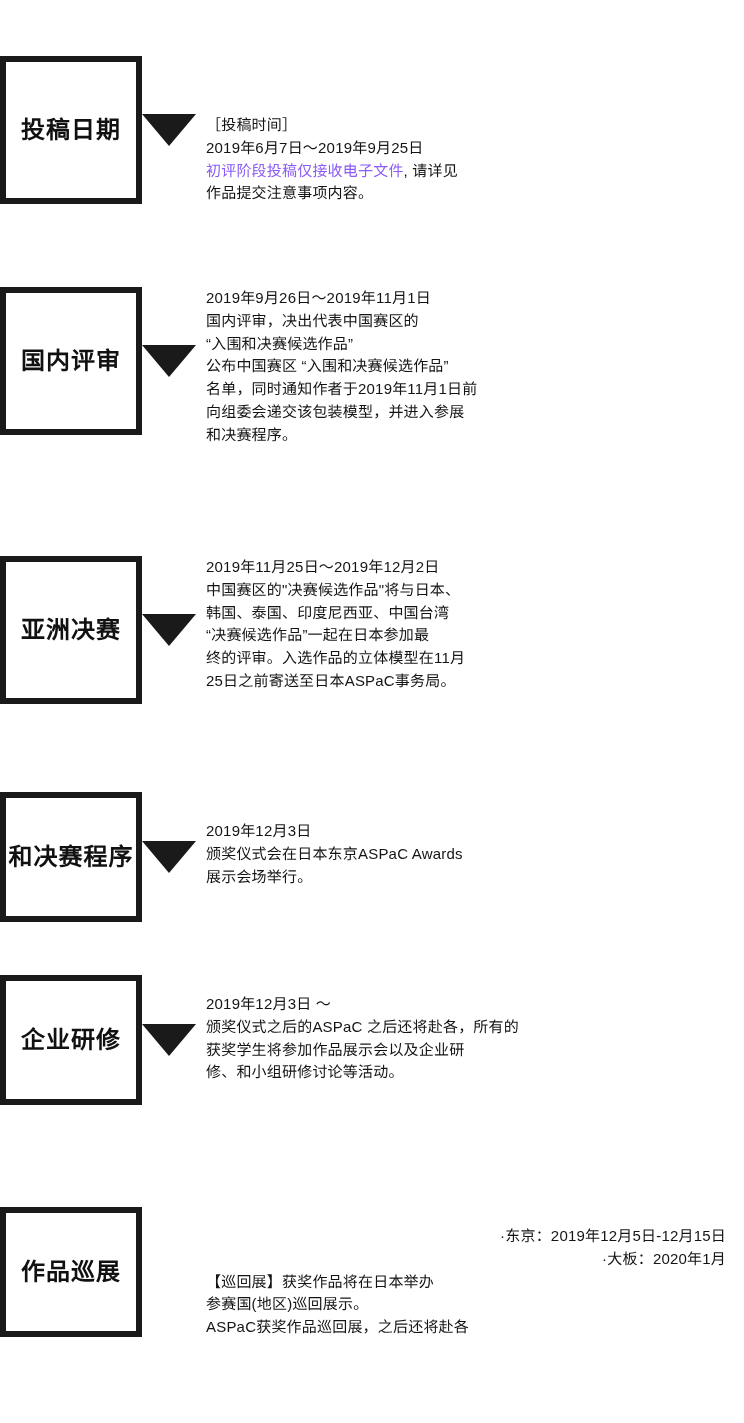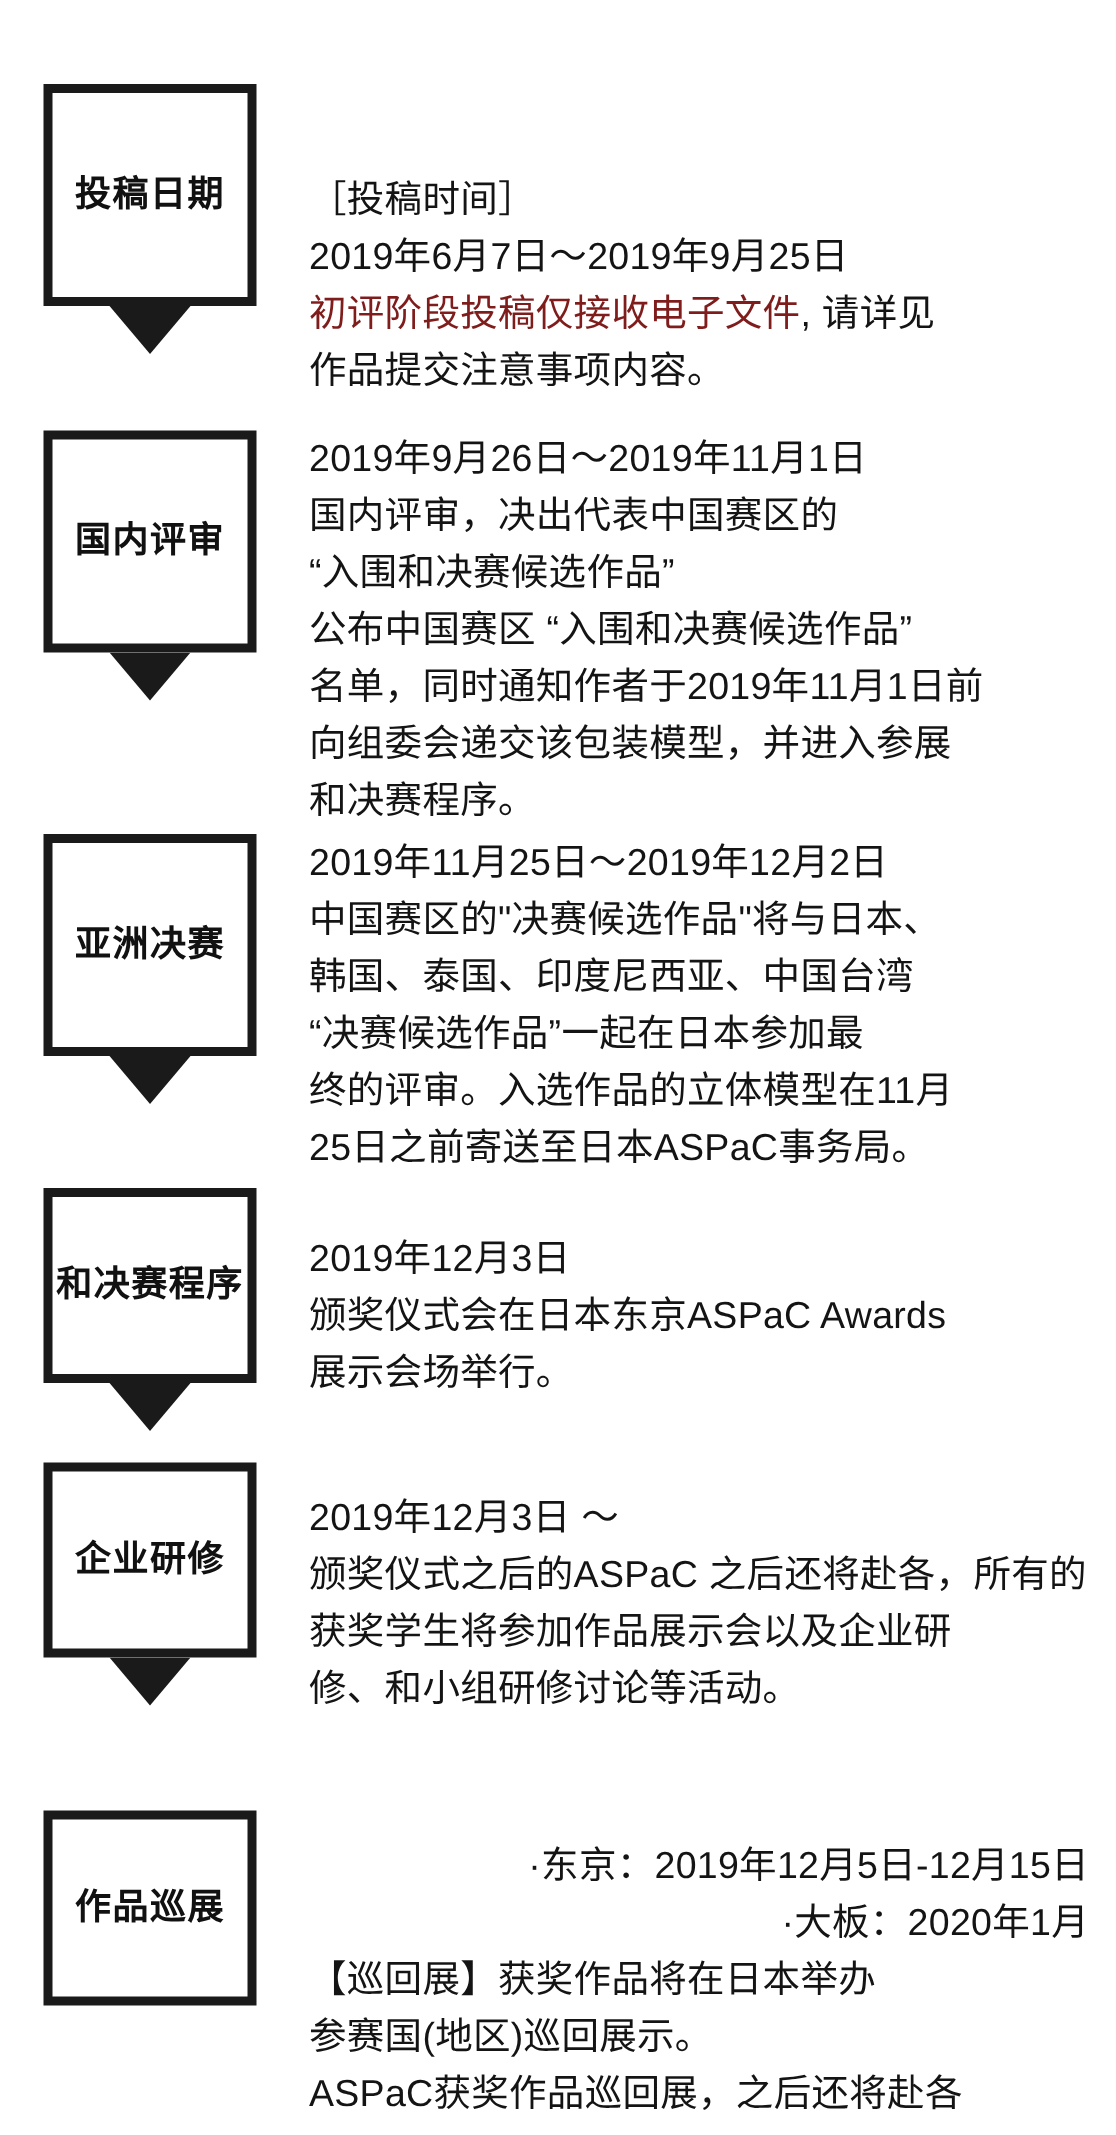--- a/index.html
+++ b/index.html
@@ -29,21 +29,21 @@
     display: flex;
     align-items: flex-start;
   }
 
   
   .stage-left {
     position: relative;
     width: 200px;
     flex: 0 0 200px;
     display: flex;
-    flex-direction: column;
+    flex-direction: row;
     align-items: center;
   }
 
   .label-box {
     position: relative;
     width: 142px;
     border: 6px solid #1a1a1a;
     background: #ffffff;
     display: flex;
     align-items: center;
@@ -71,27 +71,27 @@
   .arrow-down.hidden { visibility: hidden; height: 0; border-top-width: 0; }
 
   
   .stage-right {
     flex: 1 1 auto;
     padding-left: 6px;
     padding-right: 18px;
   }
 
   .desc {
-    font-size: 25px;
+    font-size: 15px;
     line-height: 1.52;
     color: #141414;
     letter-spacing: 0.2px;
   }
   .desc .line { display: block; white-space: nowrap; }
-  .desc .red { color: #7f1d1d; }
+  .desc .red { color: #8b5cf6; }
   .desc .bullet-line {
     display: block;
     white-space: nowrap;
     padding-left: 4px;
     text-align: right;
   }
   .desc .dot {
     display: inline-block;
     width: 20px;
     color: #141414;

